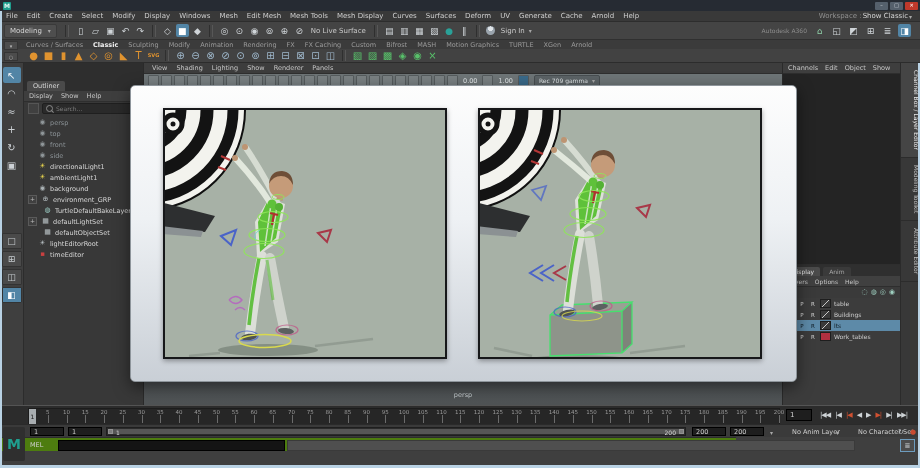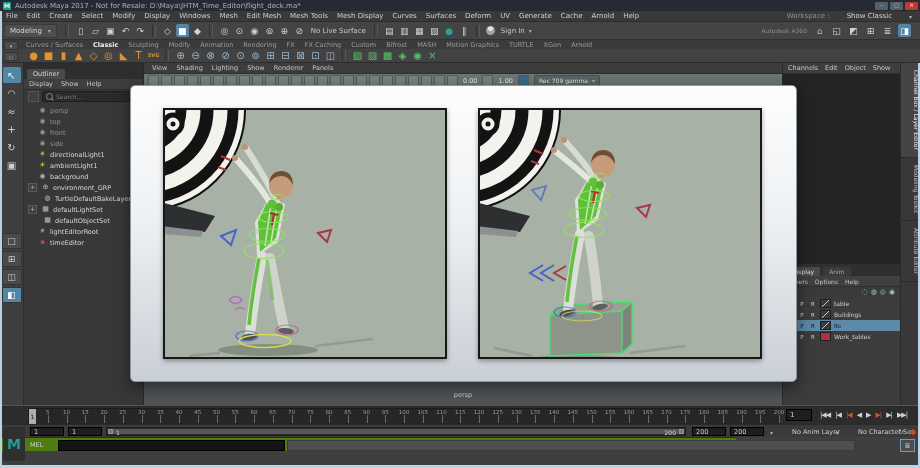--- a/index.html
+++ b/index.html
@@ -12,21 +12,21 @@
               font-weight:bold;display:flex;align-items:center;justify-content:center;line-height:1;}
   .titletext{font-size:7px;color:#aab1b8;white-space:nowrap;}
   .winbtns{margin-left:auto;display:flex;gap:2px;padding-right:2px;}
   .wbtn{width:13px;height:8px;border-radius:1px;background:#55606c;color:#d8dde2;font-size:5px;
         display:flex;align-items:center;justify-content:center;line-height:1;}
   .wbtn.close{background:#c0392b;color:#fff;}
   
   .menubar{position:absolute;left:0;top:11px;width:920px;height:11px;background:#393939;border-bottom:1px solid #2d2d2d;
            display:flex;align-items:center;padding-left:6px;box-sizing:border-box;}
   .menu-item{font-size:7px;color:#cfcfcf;margin-right:9px;white-space:nowrap;}
-  .workspace{margin-left:auto;display:flex;align-items:center;gap:17px;padding-right:8px;font-size:7px;}
+  .workspace{margin-left:auto;display:flex;align-items:center;gap:1px;padding-right:8px;font-size:7px;}
   .ws-label{color:#909090;} .ws-value{color:#d6d6d6;} .caret{color:#a8a8a8;font-size:6px;}
   
   .statusline{position:absolute;left:0;top:22px;width:920px;height:18px;background:#444;border-bottom:1px solid #303030;
               display:flex;align-items:center;padding:0 4px;box-sizing:border-box;}
   .mode-dd{background:#4e4e4e;border:1px solid #3a3a3a;border-radius:2px;color:#d6d6d6;font-size:7px;
            height:12px;display:flex;align-items:center;gap:6px;padding:0 5px;margin-right:4px;}
   .sl-sep{width:2px;height:12px;border-left:1px solid #2f2f2f;border-right:1px solid #575757;margin:0 4px;}
   .sl-icon{width:13px;height:13px;display:flex;align-items:center;justify-content:center;font-size:9px;color:#cfd4d8;margin:0 1px;}
   .sl-icon.boxed{background:#5285a6;border-radius:2px;color:#fff;}
   .sl-text{font-size:7px;color:#c9c9c9;margin:0 4px;white-space:nowrap;}
@@ -51,21 +51,21 @@
            display:flex;flex-direction:column;align-items:center;padding-top:4px;box-sizing:border-box;}
   .tool{width:18px;height:16px;margin-bottom:2px;display:flex;align-items:center;justify-content:center;
         font-size:10px;color:#cdd2d6;border-radius:2px;}
   .tool.active{background:#5285a6;color:#fff;}
   .layouts{margin-top:58px;display:flex;flex-direction:column;gap:2px;}
   .layout-btn{width:18px;height:14px;background:#4a4a4a;border:1px solid #333;display:flex;align-items:center;justify-content:center;
               font-size:9px;color:#c5cacd;border-radius:1px;}
   .layout-btn.active{background:#5285a6;color:#fff;}
   
   .outliner{position:absolute;left:24px;top:63px;width:120px;height:342px;background:#383838;border-right:1px solid #2a2a2a;box-sizing:border-box;}
-  .outl-tabrow{height:16px;background:#2e2e2e;display:flex;align-items:flex-end;}
+  .outl-tabrow{height:28px;background:#2e2e2e;display:flex;align-items:flex-end;}
   .outl-tab{background:#4a4a4a;color:#d8d8d8;font-size:6.5px;padding:1px 6px;border-radius:2px 2px 0 0;margin-left:3px;}
   .outl-menus{height:10px;display:flex;align-items:center;gap:8px;padding-left:5px;background:#3e3e3e;border-bottom:1px solid #2e2e2e;}
   .pm{font-size:6.5px;color:#c6c6c6;white-space:nowrap;}
   .pm.sm{font-size:6px;}
   .outl-search{height:13px;display:flex;align-items:center;gap:3px;padding:0 4px;}
   .filter-box{width:9px;height:9px;border:1px solid #555;background:#404040;}
   .search-field{flex:1;height:9px;background:#2a2a2a;border:1px solid #1f1f1f;border-radius:2px;display:flex;align-items:center;
                 gap:3px;padding:0 3px;}
   .mag{width:5px;height:5px;border:1px solid #8a8a8a;border-radius:50%;position:relative;flex:none;}
   .mag::after{content:"";position:absolute;width:3px;height:1px;background:#8a8a8a;transform:rotate(45deg);right:-2px;bottom:-1px;}
@@ -160,21 +160,20 @@
   .edge.right{left:918px;top:63px;width:2px;height:405px;}
   .edge.bottom{left:0;top:465px;width:920px;height:3px;}
 </style>
 </head>
 <body>
 
 <div id="app">
 
   <div class="titlebar">
     <span class="maya-badge">M</span>
-    <span class="titletext">Autodesk Maya 2017 - Not for Resale: D:\Maya\JHTM_Time_Editor\flight_deck.ma*</span>
     <span class="winbtns">
       <span class="wbtn">–</span>
       <span class="wbtn">□</span>
       <span class="wbtn close">✕</span>
     </span>
   </div>
 
   <div class="menubar">
     <span id="main-menus" style="display:flex;align-items:center;">
         <span class="menu-item">File</span>

